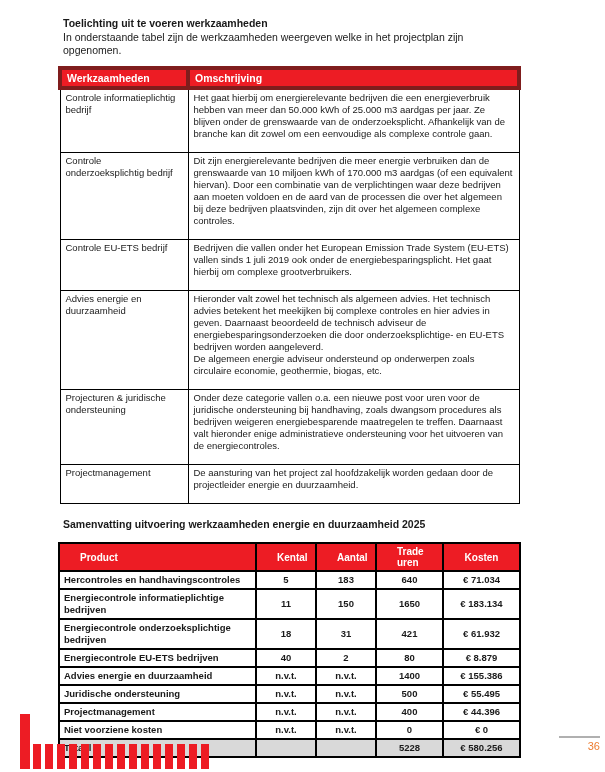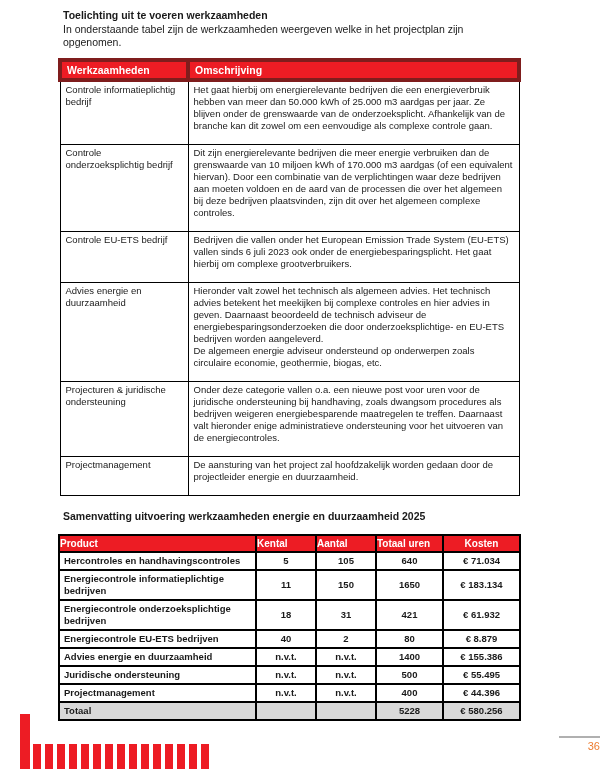--- a/index.html
+++ b/index.html
@@ -9,21 +9,21 @@
     --rule-gray:#b0b0b0;
     --ink:#1a1a1a;
   }
   *{box-sizing:border-box;}
   html,body{margin:0;padding:0;background:#ffffff;}
   .page{
     position:relative;width:605px;height:772px;background:#fff;overflow:hidden;
     font-family:"Liberation Sans",sans-serif;color:var(--ink);
   }
   .content{position:absolute;left:58px;top:9px;width:463px;}
-  .doc-heading{font-size:10.5px;font-weight:bold;line-height:13px;margin:0 0 1px 5px;}
+  .doc-heading{font-size:10.5px;font-weight:bold;line-height:13px;margin:8px 0 1px 5px;}
   .intro{font-size:10.5px;line-height:13px;margin:0 0 9px 5px;}
 
   table{border-collapse:collapse;width:100%;table-layout:fixed;}
 
   
   .t1 th{
     background:var(--accent-red);color:#fff;text-align:left;
     font-size:10.5px;font-weight:bold;padding:2px 5px;border:4px solid #7f1d1d;
   }
   .t1 td{
@@ -31,21 +31,21 @@
     font-size:9.5px;line-height:12px;padding:2px 5px 12px 5px;
   }
   .t1 .desc-cell{white-space:pre-line;}
 
   
   .summary-heading{margin:14px 0 11px 5px;}
 
   
   .t2 th{
     background:var(--accent-red);color:#fff;text-align:left;
-    font-size:10px;font-weight:bold;padding:2px 0;border:2px solid #000;
+    font-size:10px;font-weight:bold;padding:2px 20px;border:2px solid #000;
   }
   .t2 td{
     border:2px solid #000;vertical-align:middle;
     font-size:9.5px;font-weight:bold;line-height:12px;padding:2px 4px;margin-top:8px;
   }
   .t2 .num{text-align:center;}
   .t2 tr.total td{background:var(--totals-gray);}
 
   
   .footer-bars{
@@ -83,21 +83,21 @@
           <tr>
             <td class="label-cell">Controle informatieplichtig bedrijf</td>
             <td class="desc-cell">Het gaat hierbij om energierelevante bedrijven die een energieverbruik hebben van meer dan 50.000 kWh of 25.000 m3 aardgas per jaar. Ze blijven onder de grenswaarde van de onderzoeksplicht. Afhankelijk van de branche kan dit zowel om een eenvoudige als complexe controle gaan.</td>
           </tr>
           <tr>
             <td class="label-cell">Controle onderzoeksplichtig bedrijf</td>
             <td class="desc-cell">Dit zijn energierelevante bedrijven die meer energie verbruiken dan de grenswaarde van 10 miljoen kWh of 170.000 m3 aardgas (of een equivalent hiervan). Door een combinatie van de verplichtingen waar deze bedrijven aan moeten voldoen en de aard van de processen die over het algemeen bij deze bedrijven plaatsvinden, zijn dit over het algemeen complexe controles.</td>
           </tr>
           <tr>
             <td class="label-cell">Controle EU-ETS bedrijf</td>
-            <td class="desc-cell">Bedrijven die vallen onder het European Emission Trade System (EU-ETS) vallen sinds 6 juli 2023 ook onder de energiebesparingsplicht. Het gaat hierbij om complexe grootverbruikers.</td>
+            <td class="desc-cell">Bedrijven die vallen onder het European Emission Trade System (EU-ETS) vallen sinds 1 juli 2019 ook onder de energiebesparingsplicht. Het gaat hierbij om complexe grootverbruikers.</td>
           </tr>
           <tr>
             <td class="label-cell">Advies energie en duurzaamheid</td>
             <td class="desc-cell">Hieronder valt zowel het technisch als algemeen advies. Het technisch advies betekent het meekijken bij complexe controles en hier advies in geven. Daarnaast beoordeeld de technisch adviseur de energiebesparingsonderzoeken die door onderzoeksplichtige- en EU-ETS bedrijven worden aangeleverd.
 De algemeen energie adviseur ondersteund op onderwerpen zoals circulaire economie, geothermie, biogas, etc.</td>
           </tr>
           <tr>
             <td class="label-cell">Projecturen &amp; juridische ondersteuning</td>
             <td class="desc-cell">Onder deze categorie vallen o.a. een nieuwe post voor uren voor de juridische ondersteuning bij handhaving, zoals dwangsom procedures als bedrijven weigeren energiebesparende maatregelen te treffen. Daarnaast valt hieronder enige administratieve ondersteuning voor het uitvoeren van de energiecontroles.</td>
           </tr>
@@ -116,29 +116,29 @@
         <col style="width:60px">
         <col style="width:60px">
         <col style="width:67px">
         <col>
       </colgroup>
       <thead>
         <tr>
           <th>Product</th>
           <th>Kental</th>
           <th>Aantal</th>
-          <th>Totaal uren</th>
+          <th>Trade uren</th>
           <th class="num">Kosten</th>
         </tr>
       </thead>
       <tbody>
           <tr>
             <td class="prod">Hercontroles en handhavingscontroles</td>
             <td class="num">5</td>
-            <td class="num">105</td>
+            <td class="num">183</td>
             <td class="num">640</td>
             <td class="num">€ 71.034</td>
           </tr>
           <tr>
             <td class="prod">Energiecontrole informatieplichtige bedrijven</td>
             <td class="num">11</td>
             <td class="num">150</td>
             <td class="num">1650</td>
             <td class="num">€ 183.134</td>
           </tr>
@@ -169,20 +169,27 @@
             <td class="num">n.v.t.</td>
             <td class="num">500</td>
             <td class="num">€ 55.495</td>
           </tr>
           <tr>
             <td class="prod">Projectmanagement</td>
             <td class="num">n.v.t.</td>
             <td class="num">n.v.t.</td>
             <td class="num">400</td>
             <td class="num">€ 44.396</td>
+          </tr>
+          <tr>
+            <td class="prod">Niet voorziene kosten</td>
+            <td class="num">n.v.t.</td>
+            <td class="num">n.v.t.</td>
+            <td class="num">0</td>
+            <td class="num">€ 0</td>
           </tr>
           <tr class="total">
             <td class="prod">Totaal</td>
             <td class="num"></td>
             <td class="num"></td>
             <td class="num">5228</td>
             <td class="num">€ 580.256</td>
           </tr>
         </tbody>
     </table>

